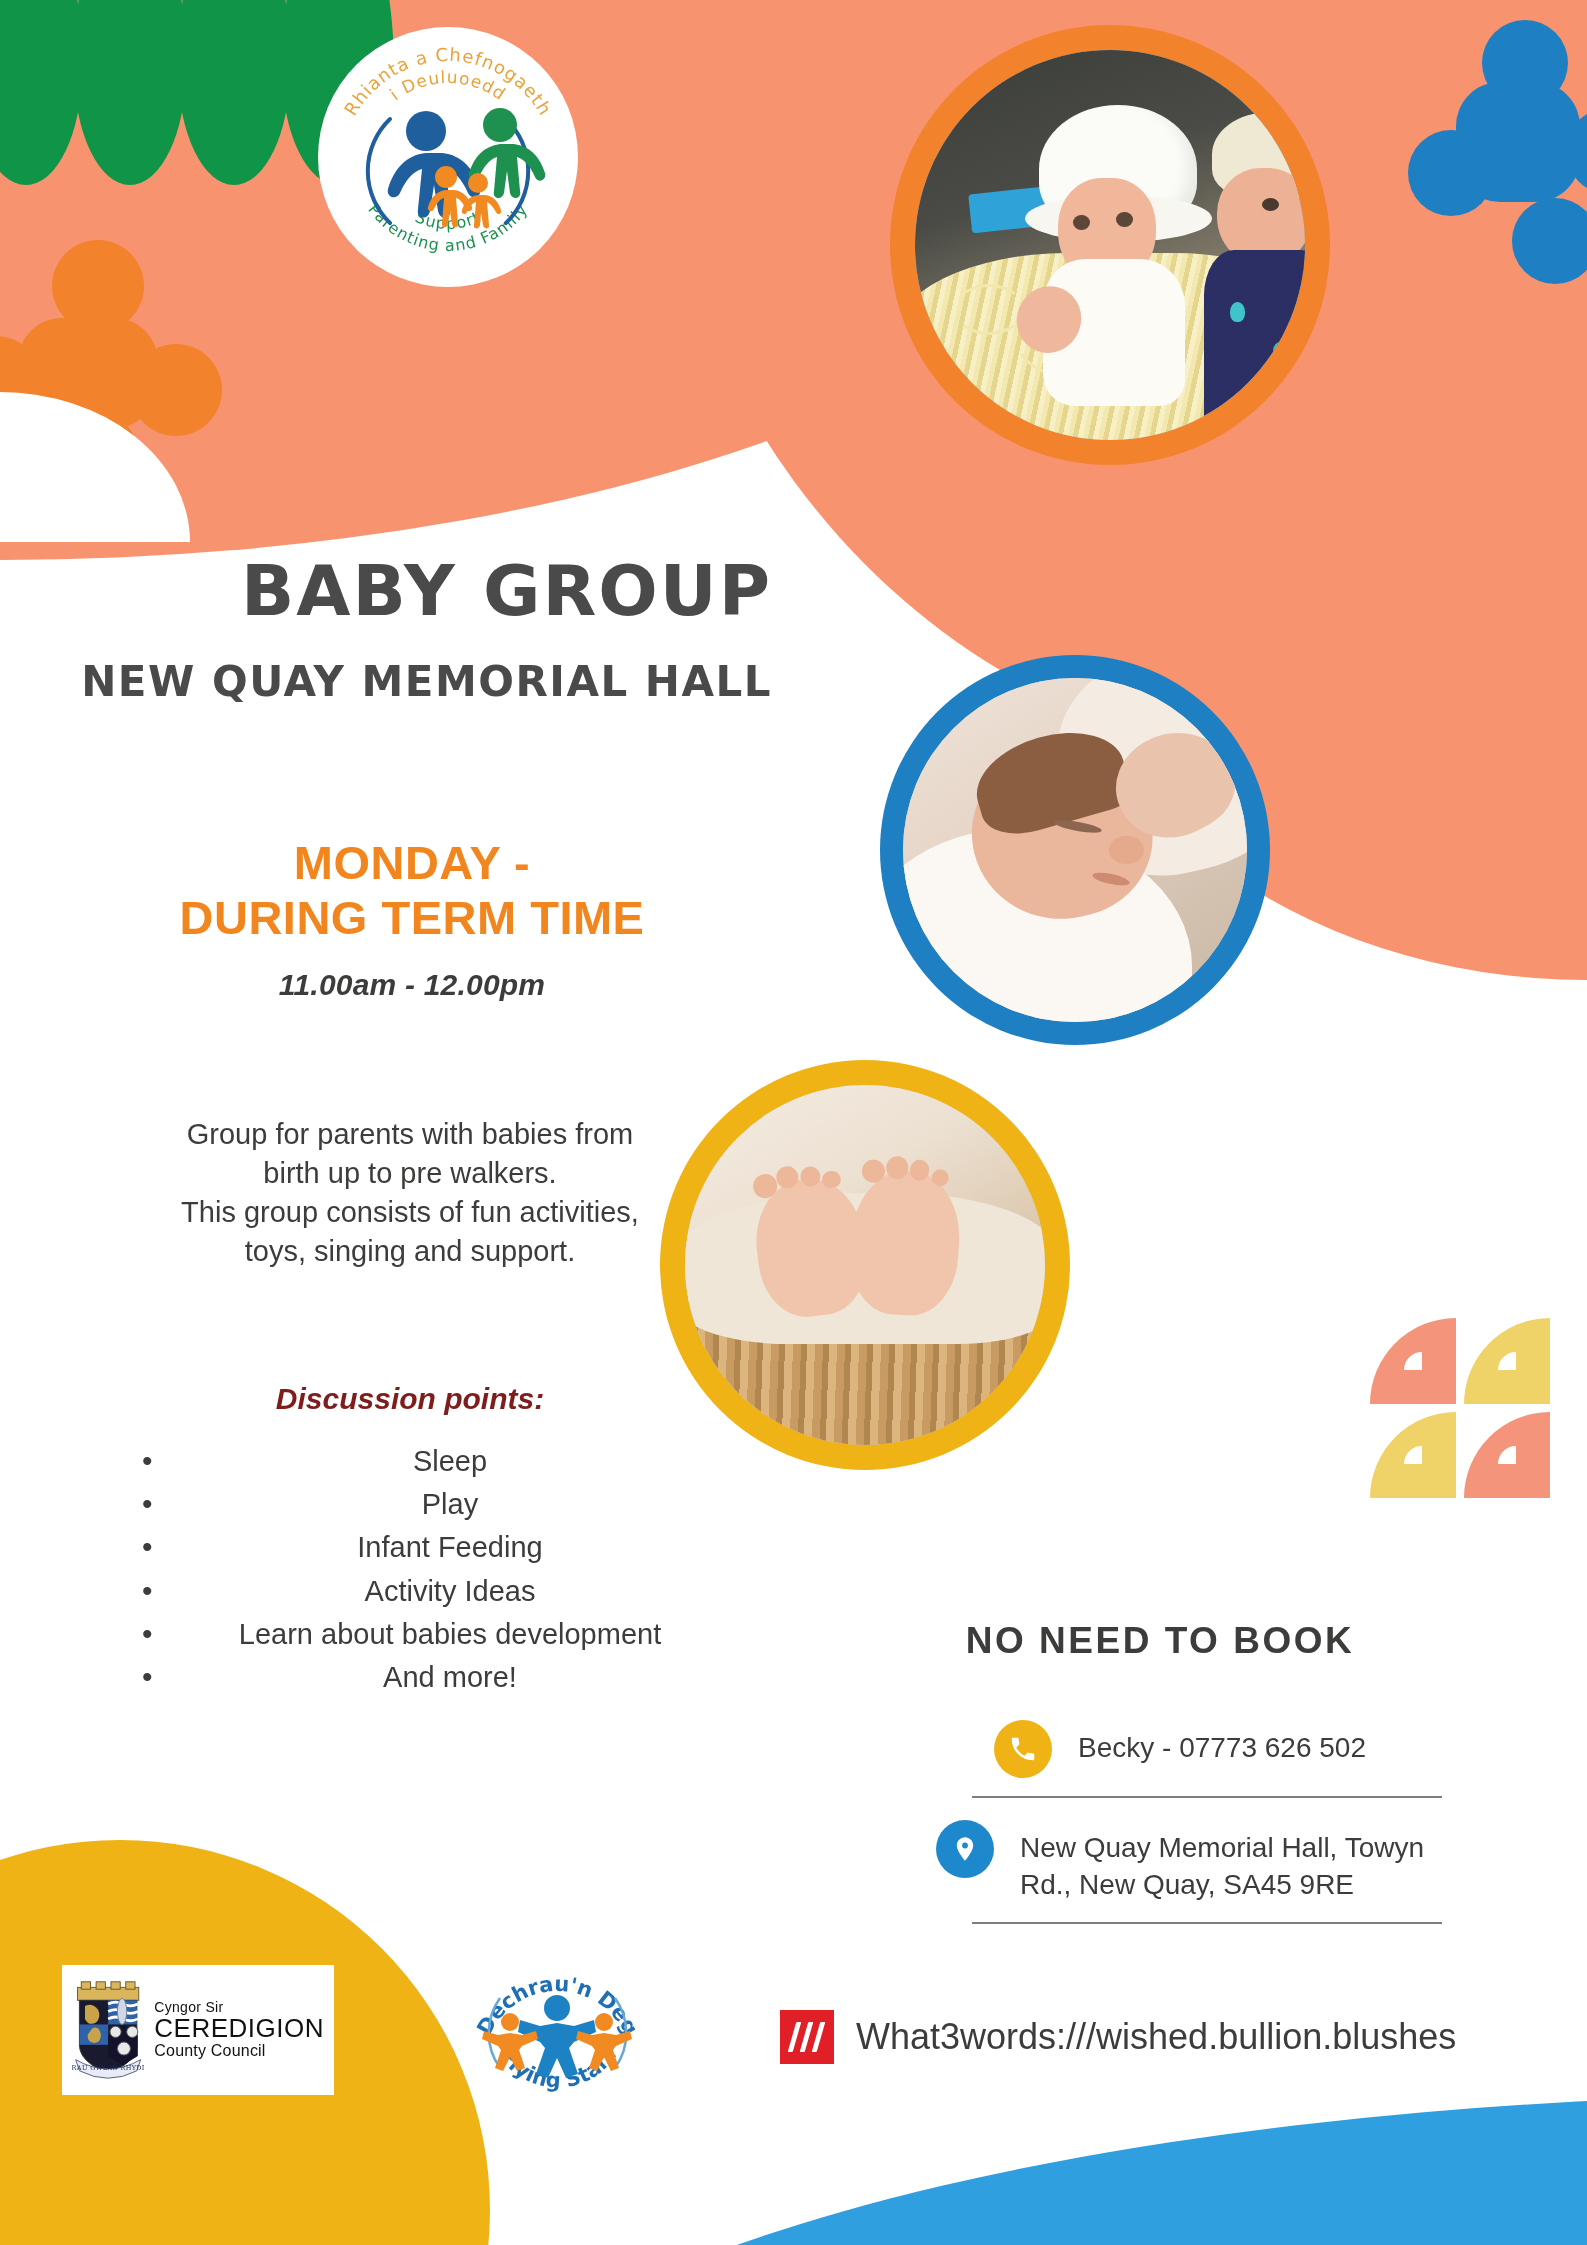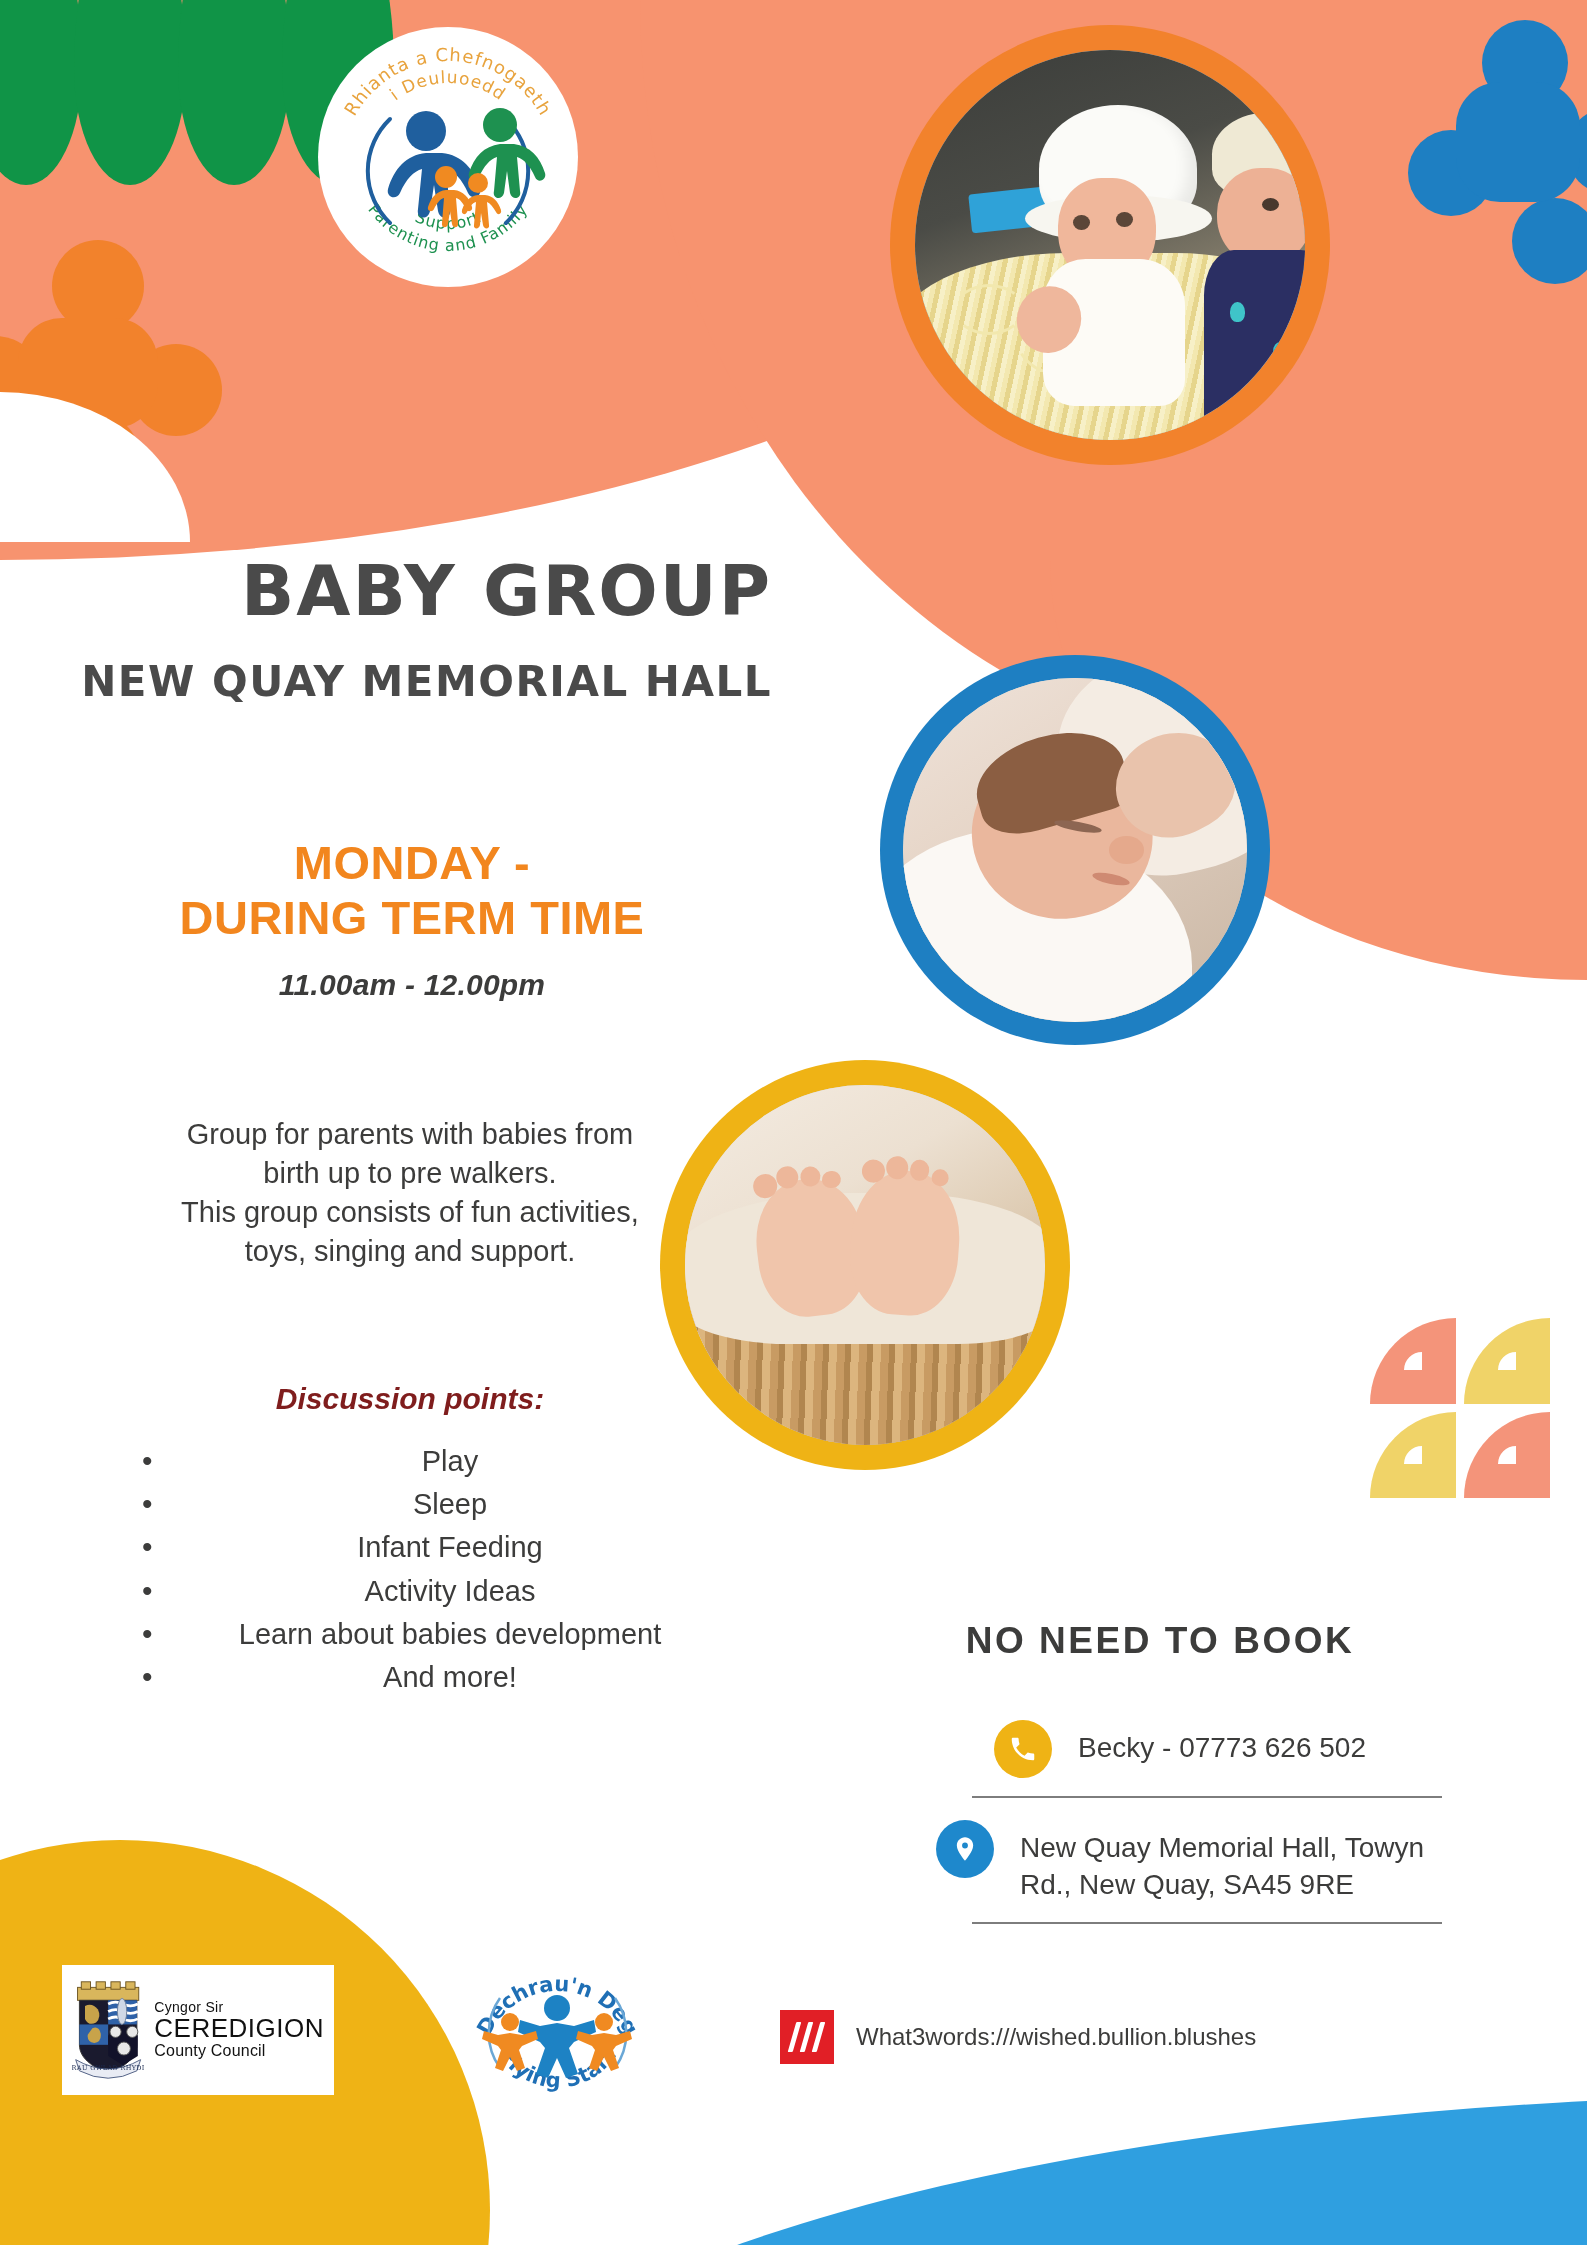--- a/index.html
+++ b/index.html
@@ -216,21 +216,21 @@
 
   .w3w-row{
     position:absolute; left:780px; top:2010px; z-index:8;
     display:flex; align-items:center; gap:22px;
   }
   .w3w-mark{ width:54px; height:54px; background:#E11F26; position:relative; flex:0 0 auto; }
   .w3w-mark i{
     position:absolute; top:12px; width:5px; height:30px; background:#fff;
     transform:skewX(-16deg); border-radius:1px;
   }
-  .w3w-text{ font-size:24px; color:#3c3c3b; }
+  .w3w-text{ font-size:36px; color:#3c3c3b; }
 
   .ccc-logo{
     position:absolute; left:62px; top:1965px; width:272px; height:130px;
     background:#ffffff; z-index:8; display:flex; align-items:center; gap:10px;
     padding:8px 10px;
   }
   .ccc-text{ line-height:1.06; }
   .ccc-l1{ font-size:14px; color:#111; letter-spacing:.3px; }
   .ccc-l2{ font-size:26px; color:#111; letter-spacing:.5px; }
   .ccc-l3{ font-size:16px; color:#111; letter-spacing:.2px; }
@@ -403,22 +403,22 @@
 <div class="desc-block">
   <div>Group for parents with babies from</div>
   <div>birth up to pre walkers.</div>
   <div>This group consists of fun activities,</div>
   <div>toys, singing and support.</div>
 </div>
 
 <div class="disc-title">Discussion points:</div>
 
 <ul class="bullets">
+  <li>Sleep</li>
   <li>Play</li>
-  <li>Sleep</li>
   <li>Infant Feeding</li>
   <li>Activity Ideas</li>
   <li>Learn about babies development</li>
   <li>And more!</li>
 </ul>
 
 <div class="book-title">NO NEED TO BOOK</div>
 
 <div class="contact">
   <div class="c-row">

